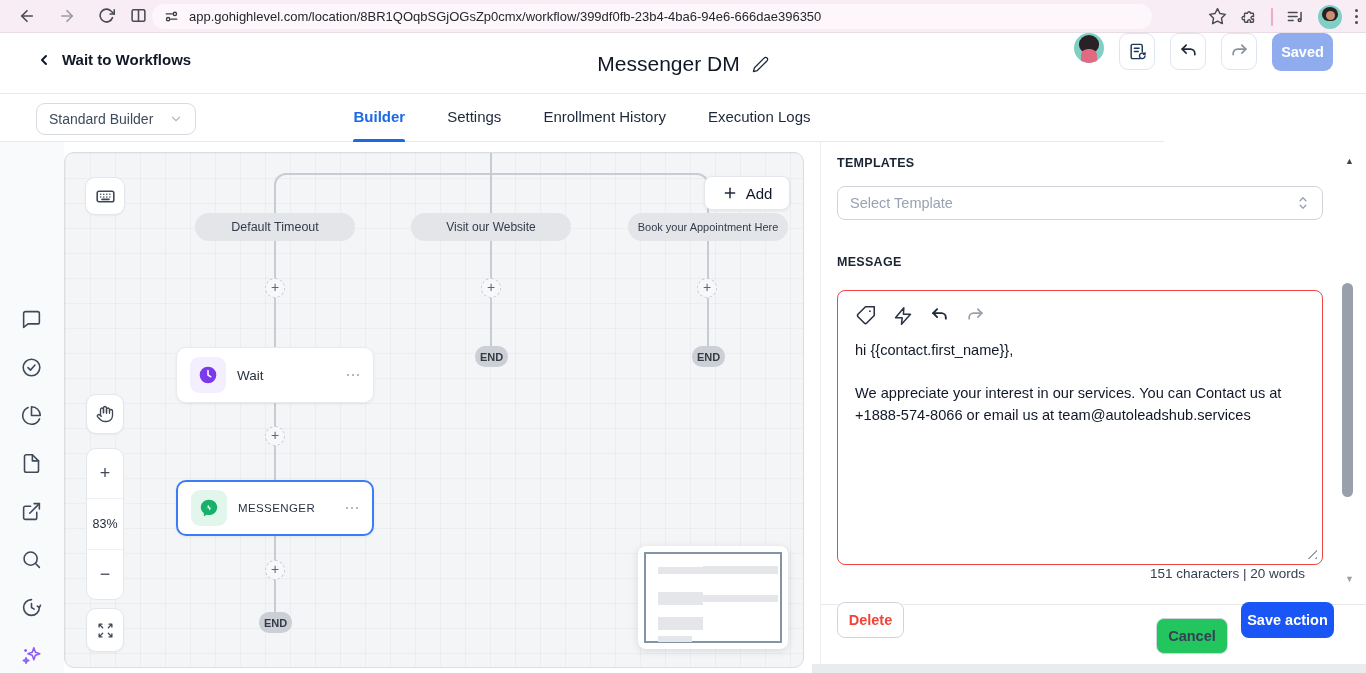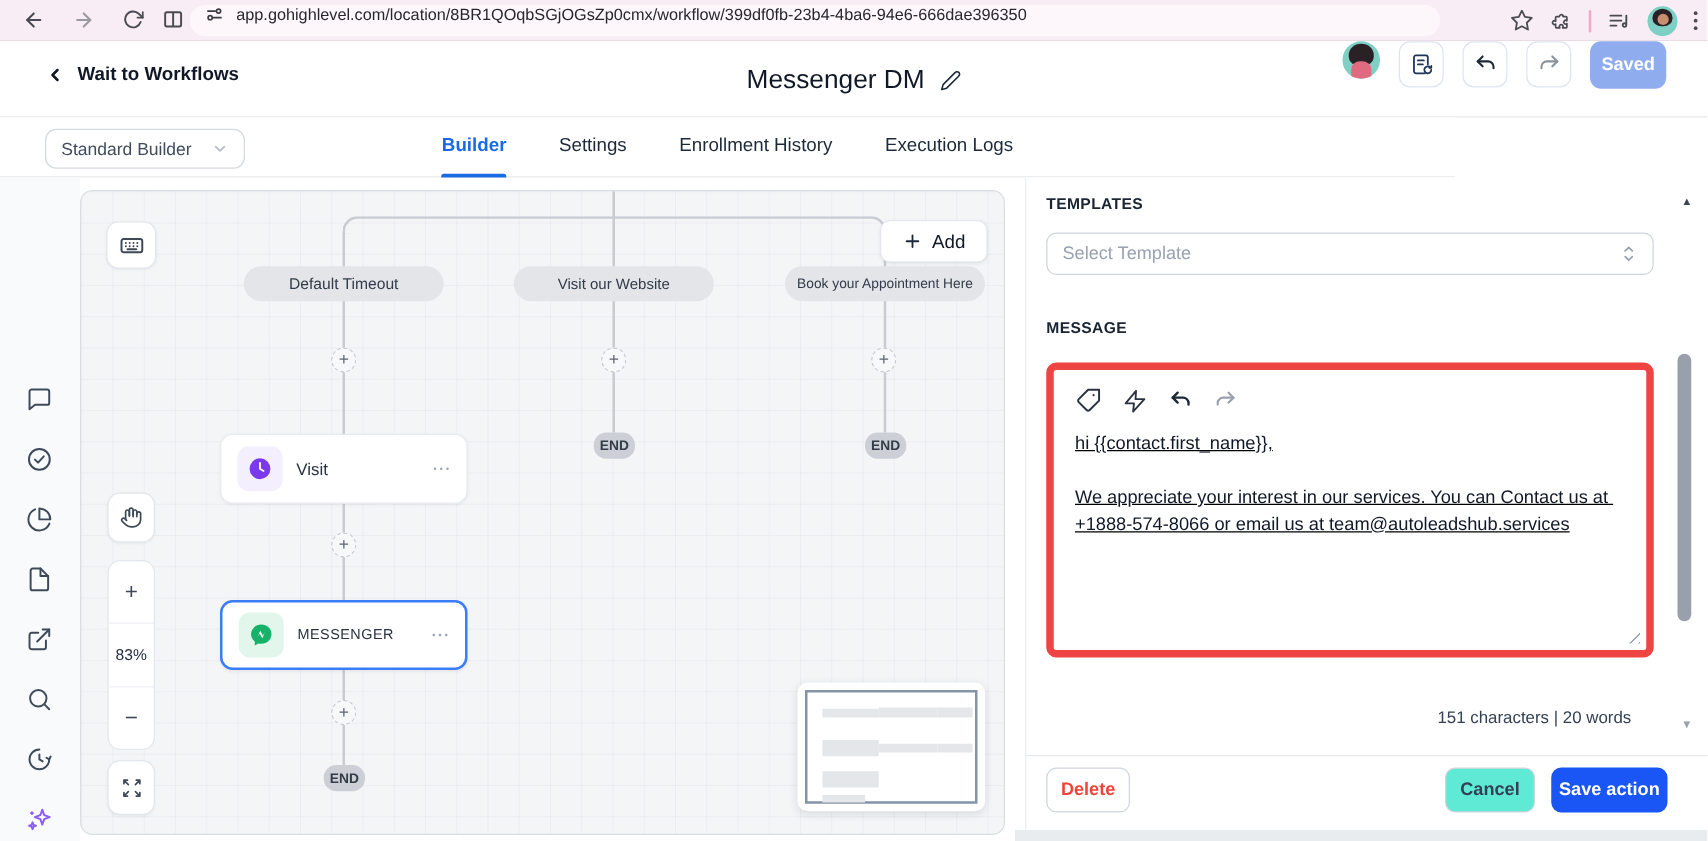--- a/index.html
+++ b/index.html
@@ -5,21 +5,21 @@
   * { margin:0; padding:0; box-sizing:border-box; }
   html,body { width:1366px; height:673px; overflow:hidden; }
   body { font-family:"Liberation Sans", sans-serif; background:#fff; }
   #app { position:relative; width:1366px; height:673px; background:#fff; }
   svg { display:block; }
 
   
   .chrome { position:absolute; left:0; top:0; width:1366px; height:33px; background:#f8edf4; border-bottom:1px solid #e8dde4; }
   .chrome .nav-ic { position:absolute; top:7px; color:#4a4a52; }
   .chrome .fwd { color:#9b9aa2; }
-  .urlbar { position:absolute; left:152px; top:4px; width:1000px; height:25px; background:#fdf7fb; border-radius:13px; display:flex; align-items:flex-start; padding:0 12px; }
+  .urlbar { position:absolute; left:152px; top:4px; width:1000px; height:25px; background:#fdf7fb; border-radius:13px; display:flex; align-items:center; padding:0 12px; }
   .urlbar .tune { color:#3c3c43; margin-right:10px; }
   .url-text { font-size:13px; color:#27262b; white-space:nowrap; }
   .chrome-right { position:absolute; right:8px; top:0; height:33px; display:flex; align-items:center; gap:13px; }
   .chrome-right .ic { color:#4a4a52; }
   .pink-div { width:2px; height:18px; background:#efa9cb; border-radius:1px; }
   .mini-avatar { width:24px; height:24px; border-radius:50%; background:#7ecfc4; position:relative; overflow:hidden; }
   .mini-avatar::before { content:""; position:absolute; left:4px; top:2px; width:16px; height:14px; border-radius:50% 50% 45% 45%; background:#2a2125; }
   .mini-avatar::after { content:""; position:absolute; left:8px; top:6px; width:9px; height:9px; border-radius:50%; background:#c98e6e; }
   .kebab { display:flex; flex-direction:column; gap:3px; }
   .kebab i { width:3px; height:3px; border-radius:50%; background:#4a4a52; }
@@ -83,29 +83,29 @@
   .minimap { position:absolute; left:573px; top:393px; width:150px; height:103px; background:#fff; border-radius:8px; box-shadow:0 2px 8px rgba(16,24,40,.12); z-index:5; padding:6px; }
   .minimap-inner { width:100%; height:100%; border:2px solid #8593a6; position:relative; background:#fff; }
   .mm-bar { position:absolute; background:#e4e6e9; }
 
   
   .panel { position:absolute; left:820px; top:142px; width:546px; height:531px; background:#fff; border-left:1px solid #eceef1; }
   .sect-label { position:absolute; font-size:12.5px; font-weight:700; color:#1a2433; letter-spacing:.3px; }
   .select-box { position:absolute; left:16px; top:44px; width:486px; height:34px; border:1px solid #d0d5dd; border-radius:8px; background:#fff; display:flex; align-items:center; justify-content:space-between; padding:0 12px; }
   .select-box span { font-size:14.5px; color:#98a2b3; }
   .ai-btn { position:absolute; left:368px; top:102px; width:134px; height:33px; border-radius:9px; background:#f9f1fe; border:1.5px solid #a58af8; color:#7a42e8; font-size:14.5px; font-weight:600; display:flex; align-items:center; justify-content:center; gap:7px; }
-  .editor { position:absolute; left:16px; top:148px; width:486px; height:236px; border:6px solid #ef4444; border-radius:8px; background:#fff;text-decoration:underline; }
+  .editor { position:absolute; left:16px; top:148px; width:486px; height:275px; border:1px solid #ef4444; border-radius:8px; background:#fff; }
   .editor-toolbar { display:flex; align-items:center; gap:17px; padding:14px 17px 4px; color:#2a3342; }
   .msg-text { padding:10px 17px; font-size:14.6px; line-height:21.5px; color:#101828; white-space:pre-wrap; width:100%; }
   .resize-grip { position:absolute; right:5px; bottom:5px; width:11px; height:11px; clip-path:polygon(100% 0,100% 100%,0 100%); background:repeating-linear-gradient(315deg,#98a2b3 0 1.5px,transparent 1.5px 5px); }
   .count-row { position:absolute; left:16px; top:424px; width:486px; text-align:right; font-size:13.5px; color:#344054; padding-right:18px; }
   .footer-div { position:absolute; left:0; top:462px; width:546px; height:1px; background:#e7e9ec; }
-  .p-btn { position:absolute; top:472px; height:36px; border-radius:8px; font-size:14.5px; font-weight:600; font-family:inherit; display:flex; align-items:center; justify-content:center; }
+  .p-btn { position:absolute; top:460px; height:36px; border-radius:8px; font-size:14.5px; font-weight:600; font-family:inherit; display:flex; align-items:center; justify-content:center; }
   .delete-btn { left:16px; width:67px; background:#fff; border:1px solid #d0d5dd; color:#f04438; }
-  .cancel-btn { left:335px; width:72px; background:#5eead4; border:1px solid #d0d5dd; color:#344054; }
+  .cancel-btn { left:335px; width:72px; background:#22c55e; border:1px solid #d0d5dd; color:#344054;margin-top:16px; }
   .save-btn { left:420px; width:93px; background:#1a56f5; border:none; color:#fff; }
   .pscroll-up { position:absolute; left:524px; top:14px; color:#3c4652; font-size:9px; }
   .pscroll-thumb { position:absolute; left:521px; top:141px; width:11px; height:214px; border-radius:6px; background:#99a0ab; }
   .pscroll-down { position:absolute; left:524px; top:432px; color:#9aa1ac; font-size:9px; }
   .bottom-strip { position:absolute; left:812px; top:664px; width:554px; height:9px; background:#e9ecef; }
 </style>
 </head>
 <body>
 
 <div id="app">
@@ -285,21 +285,21 @@
     <div class="plus-node" style="left:200px;top:273px">+</div>
     <div class="plus-node" style="left:200px;top:407px">+</div>
 
     <div class="node-card" style="left:111px;top:194px">
       <div class="node-ic purple-bg">
         <svg width="20" height="20" viewBox="0 0 24 24">
             <circle cx="12" cy="12" r="10" fill="#7a3aec"></circle>
             <path d="M12 6.5V12l3.4 2.2" stroke="#fff" stroke-width="1.8" fill="none" stroke-linecap="round"></path>
           </svg>
       </div>
-      <span class="node-label">Visit</span>
+      <span class="node-label">Wait</span>
       <div class="node-dots">
           <i></i>
           <i></i>
           <i></i>
         </div>
     </div>
 
     <div class="node-card selected" style="left:111px;top:327px">
       <div class="node-ic green-bg">
         <svg width="20" height="20" viewBox="0 0 24 24">

